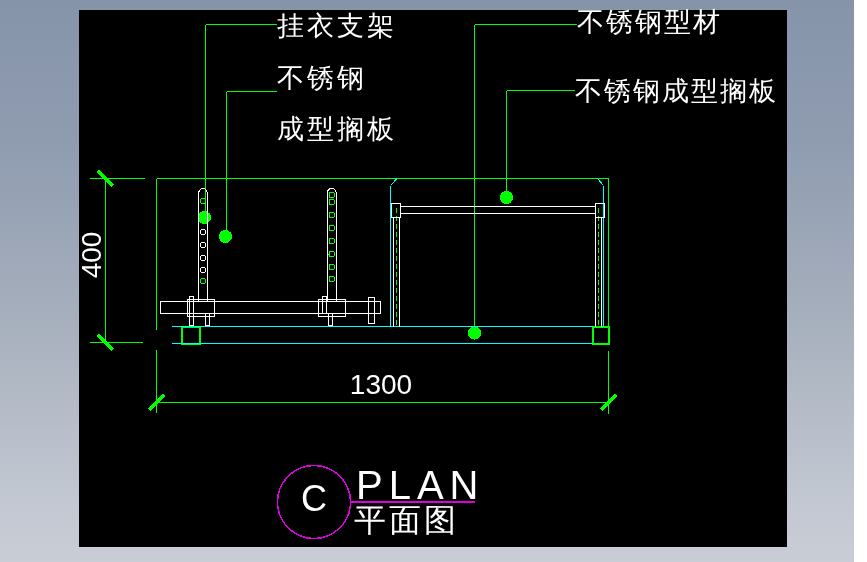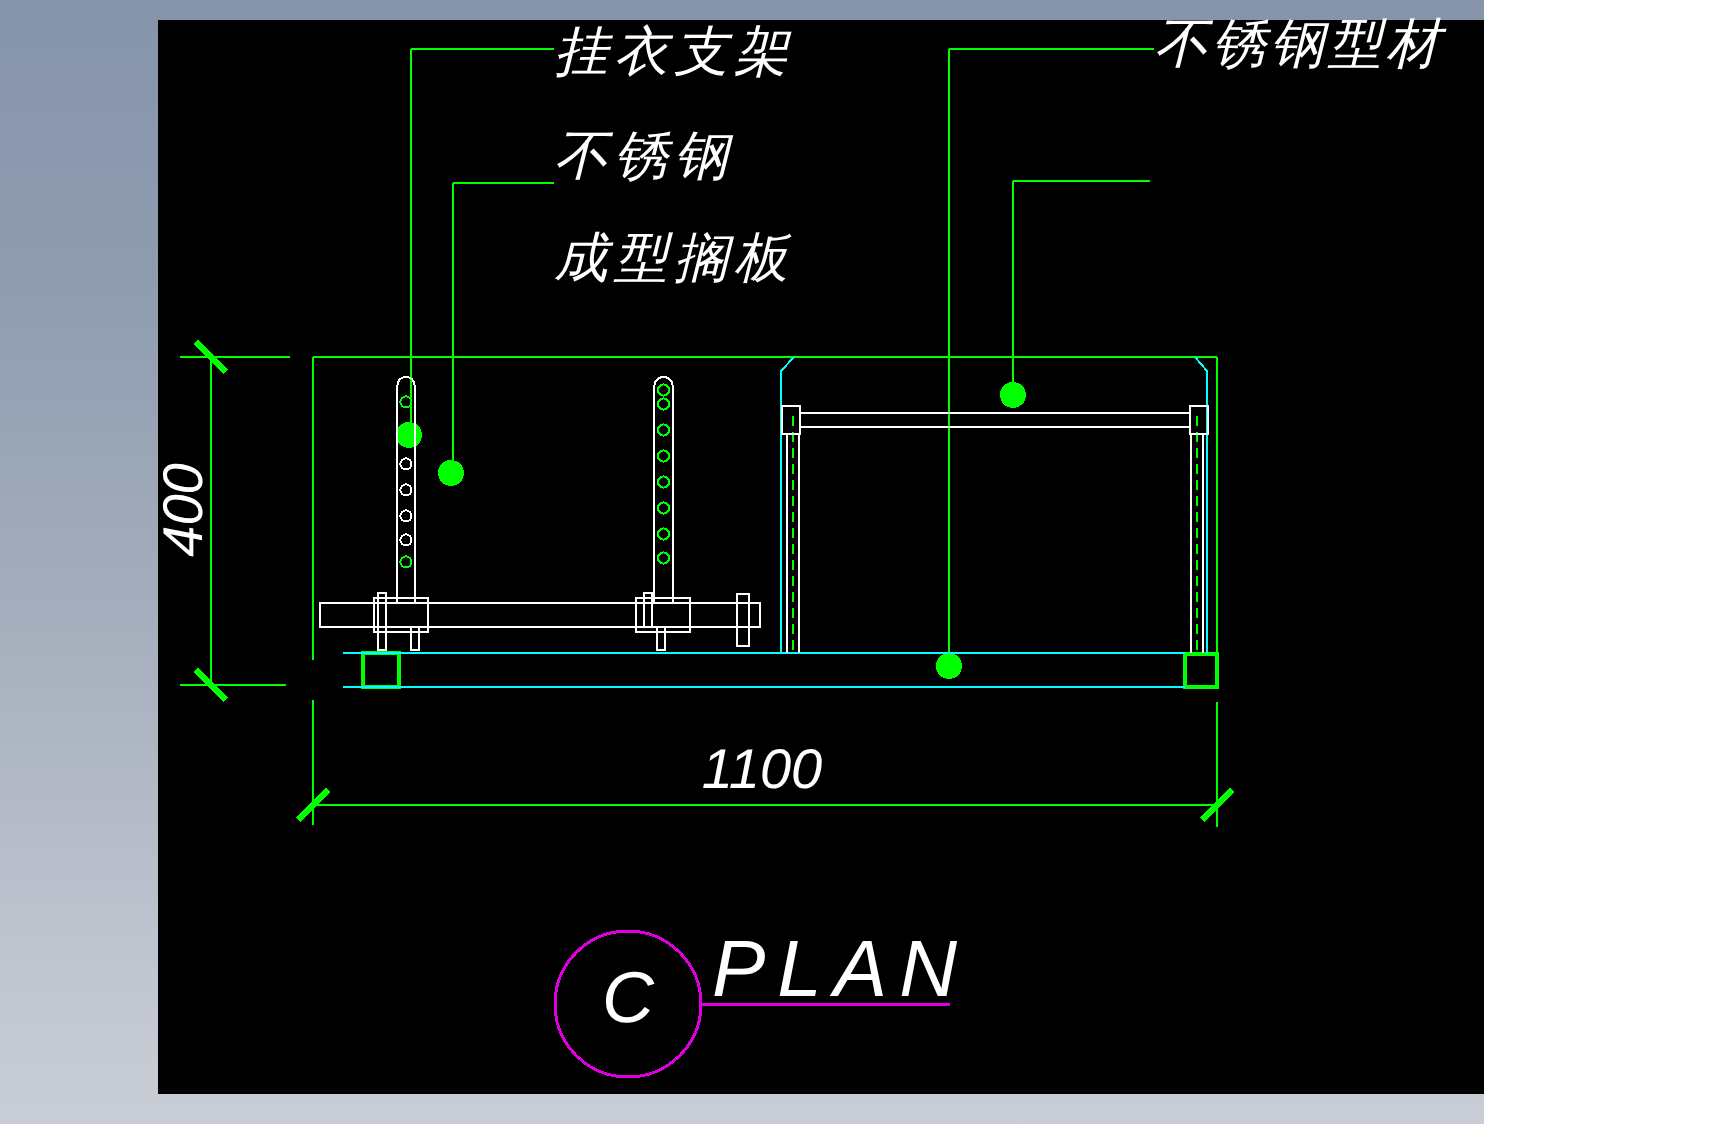--- a/index.html
+++ b/index.html
@@ -1,22 +1,21 @@
 <!DOCTYPE html>
 <html><head>
 <meta charset="utf-8">
 <style>
   html,body{margin:0;padding:0;}
   .page{
     position:relative;
-    width:742px;height:562px;
+    width:854px;height:562px;
     background:linear-gradient(180deg,#8694aa 0%,#8f9cb0 25%,#a5aebc 55%,#bfc5cf 85%,#c9cdd6 100%);
     overflow:hidden;
     font-family:"Liberation Sans","DejaVu Sans",sans-serif;
-    font-style:italic;
   }
   .canvas{
     position:absolute;left:79px;top:10px;width:708px;height:537px;
     background:#000;
   }
   svg.linework{position:absolute;left:0;top:0;width:867px;height:562px;pointer-events:none;}
   .lbl{
     position:absolute;color:#fff;white-space:nowrap;
     font-size:27px;letter-spacing:3px;line-height:1;
     font-family:"Liberation Sans","DejaVu Sans",sans-serif;
@@ -149,19 +148,21 @@
     <g stroke="#dd00dd" fill="none" stroke-width="1.5">
       <circle cx="314" cy="502" r="36.5"></circle>
       <path d="M350.5,502 H475"></path>
     </g>
   </svg>
 
   <div class="lbl" style="left:277px;top:13px">挂衣支架</div>
   <div class="lbl" style="left:277px;top:65px">不锈钢</div>
   <div class="lbl" style="left:277px;top:116px">成型搁板</div>
   <div class="lbl" style="left:577px;top:9px;letter-spacing:2px">不锈钢型材</div>
+  <div class="lbl" style="left:575px;top:78px;letter-spacing:2px">不锈钢成型搁板</div>
 
   <div class="dim dim-v" style="left:62px;top:241px;width:60px;height:28px">400</div>
-  <div class="dim" style="left:340px;top:371px;width:82px">1100</div>
+  <div class="dim" style="left:340px;top:371px;width:82px">1300</div>
 
   <div class="title-letter">C</div>
   <div class="title-en">PLAN</div>
+  <div class="title-cn">平面图</div>
 </div>
 
 </body></html>

